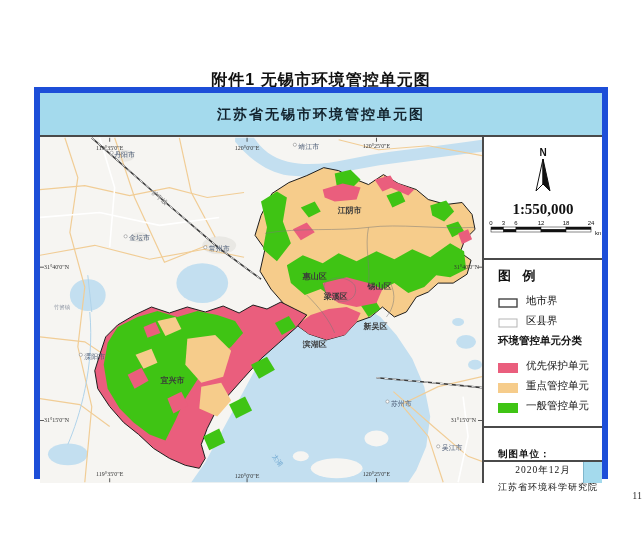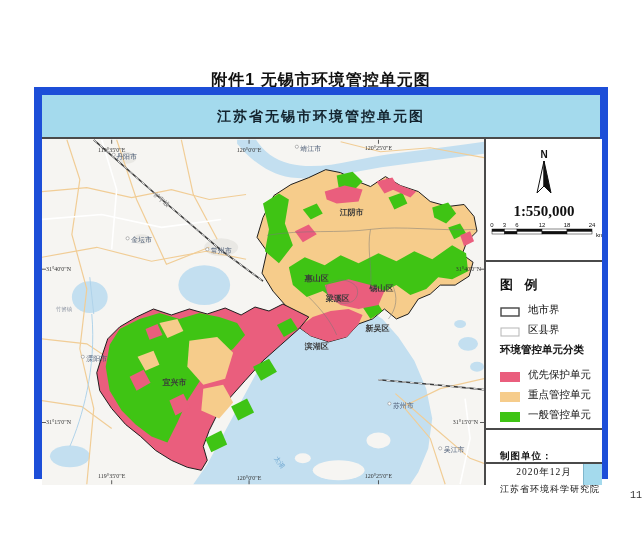--- a/index.html
+++ b/index.html
@@ -1,49 +1,49 @@
 <!DOCTYPE html>
 <html><head>
 <meta charset="utf-8">
 <style>
   html,body{margin:0;padding:0;background:#fff;}
   .page{position:relative;width:642px;height:533px;background:#ffffff;
         font-family:"Liberation Sans",sans-serif;overflow:hidden;}
   .doc-title{position:absolute;left:0;top:34px;width:100%;text-align:center;
              font-size:16px;font-weight:bold;color:#111;letter-spacing:1px;margin-top:36px;}
   .figure{position:absolute;left:34px;top:87px;width:574px;height:392px;
-          border:8px solid #1d4ed8;box-sizing:border-box;background:#fff;}
+          border:6px solid #1d4ed8;box-sizing:border-box;background:#fff;}
   .figure-header{height:42px;line-height:42px;text-align:center;background:#a4daed;
                  border-bottom:2px solid #4a4a4a;font-size:14px;font-weight:bold;color:#13232e;
                  letter-spacing:2px;}
   .figure-body{display:flex;height:346px;}
   .map-area{width:442px;height:346px;border-right:2px solid #4a4a4a;box-sizing:content-box;
             position:relative;background:#f6f5f2;}
   .map-area svg{display:block;}
   .sidebar{width:128px;height:346px;display:flex;flex-direction:column;background:#fff;}
   .sb-section{box-sizing:border-box;}
   .sb-compass{height:123px;border-bottom:2px solid #4a4a4a;text-align:center;padding-top:8px;}
   .scale-ratio{font-family:"Liberation Serif",serif;font-weight:bold;font-size:15px;color:#111;
                margin-top:2px;}
-  .sb-legend{height:168px;border-bottom:2px solid #4a4a4a;padding:14px 0 0 14px;}
+  .sb-legend{height:168px;border-bottom:2px solid #4a4a4a;padding:7px 0 0 14px;}
   .legend-title{font-size:13px;font-weight:bold;color:#111;letter-spacing:4px;margin-bottom:9px;}
   .legend-row{display:flex;align-items:flex-end;margin-bottom:6px;}
   .legend-row svg{margin-right:8px;flex:none;}
   .legend-label{font-size:10.5px;color:#111;}
   .legend-subtitle{font-size:10.5px;font-weight:bold;color:#111;margin:4px 0 11px 0;}
   .sb-credits{height:34px;border-bottom:2px solid #4a4a4a;padding:20px 0 0 14px;}
   .credits-label{font-size:9.5px;font-weight:bold;color:#111;letter-spacing:1px;}
   .credits-org{font-size:9px;color:#111;margin-top:20px;letter-spacing:1px;}
   .sb-date{flex:1;position:relative;text-align:center;}
   .date-text{font-family:"Liberation Serif",serif;font-size:9.5px;color:#111;line-height:17px;
              letter-spacing:1px;}
   .blue-square{position:absolute;right:0;top:0;bottom:0;width:18px;background:#a4daed;
                border-left:1px solid #7fb6cc;}
   .page-number{position:absolute;left:0;top:490px;width:100%;text-align:right;
-               font-family:Liberation Mono, monospace;font-size:10px;color:#333;}
+               font-family:Liberation Serif, serif;font-size:10px;color:#333;}
   .d-label{font-size:8px;font-weight:bold;fill:#3a3a3a;}
   .c-label{font-size:7px;fill:#4f5f78;}
   .coord{font-size:6px;fill:#333;font-family:"Liberation Serif",serif;}
   .w-label{font-size:6.5px;fill:#6aa4cf;}
   .t-label{font-size:5.5px;fill:#8b93a1;}
   .r-label{font-size:6px;fill:#7a7a7a;}
   text{font-family:"Liberation Sans",sans-serif;}
 </style>
 </head>
 <body>

